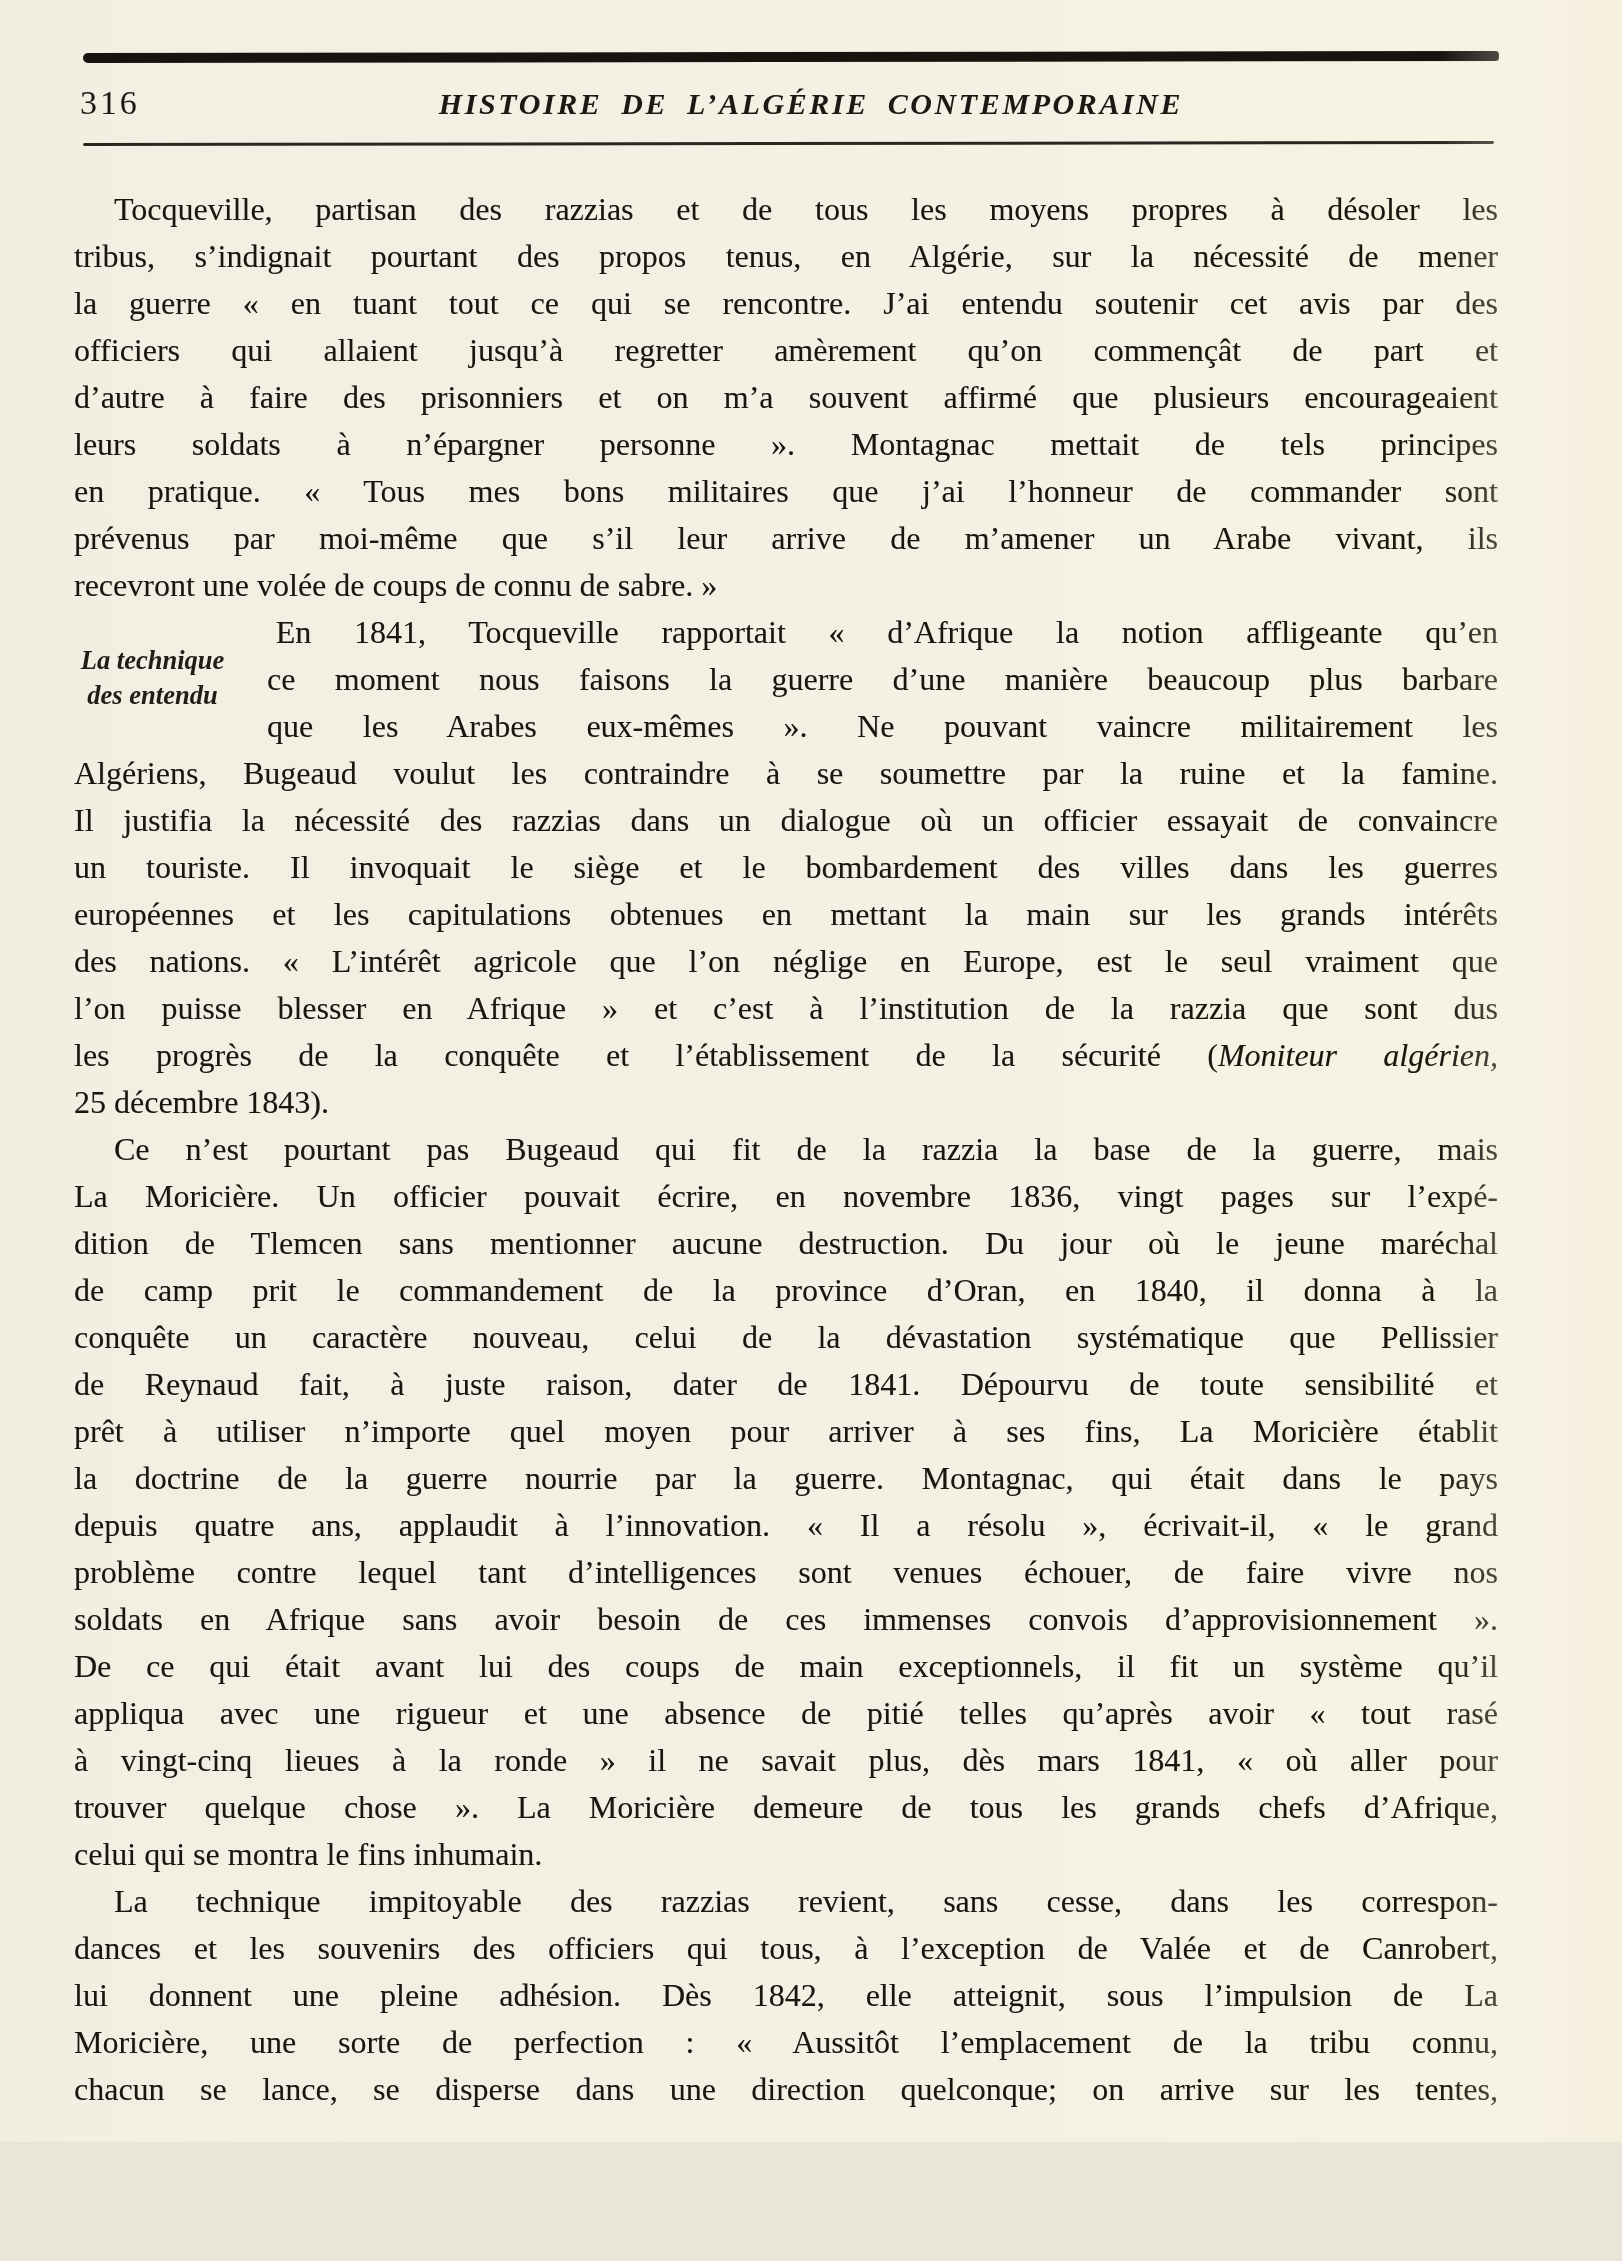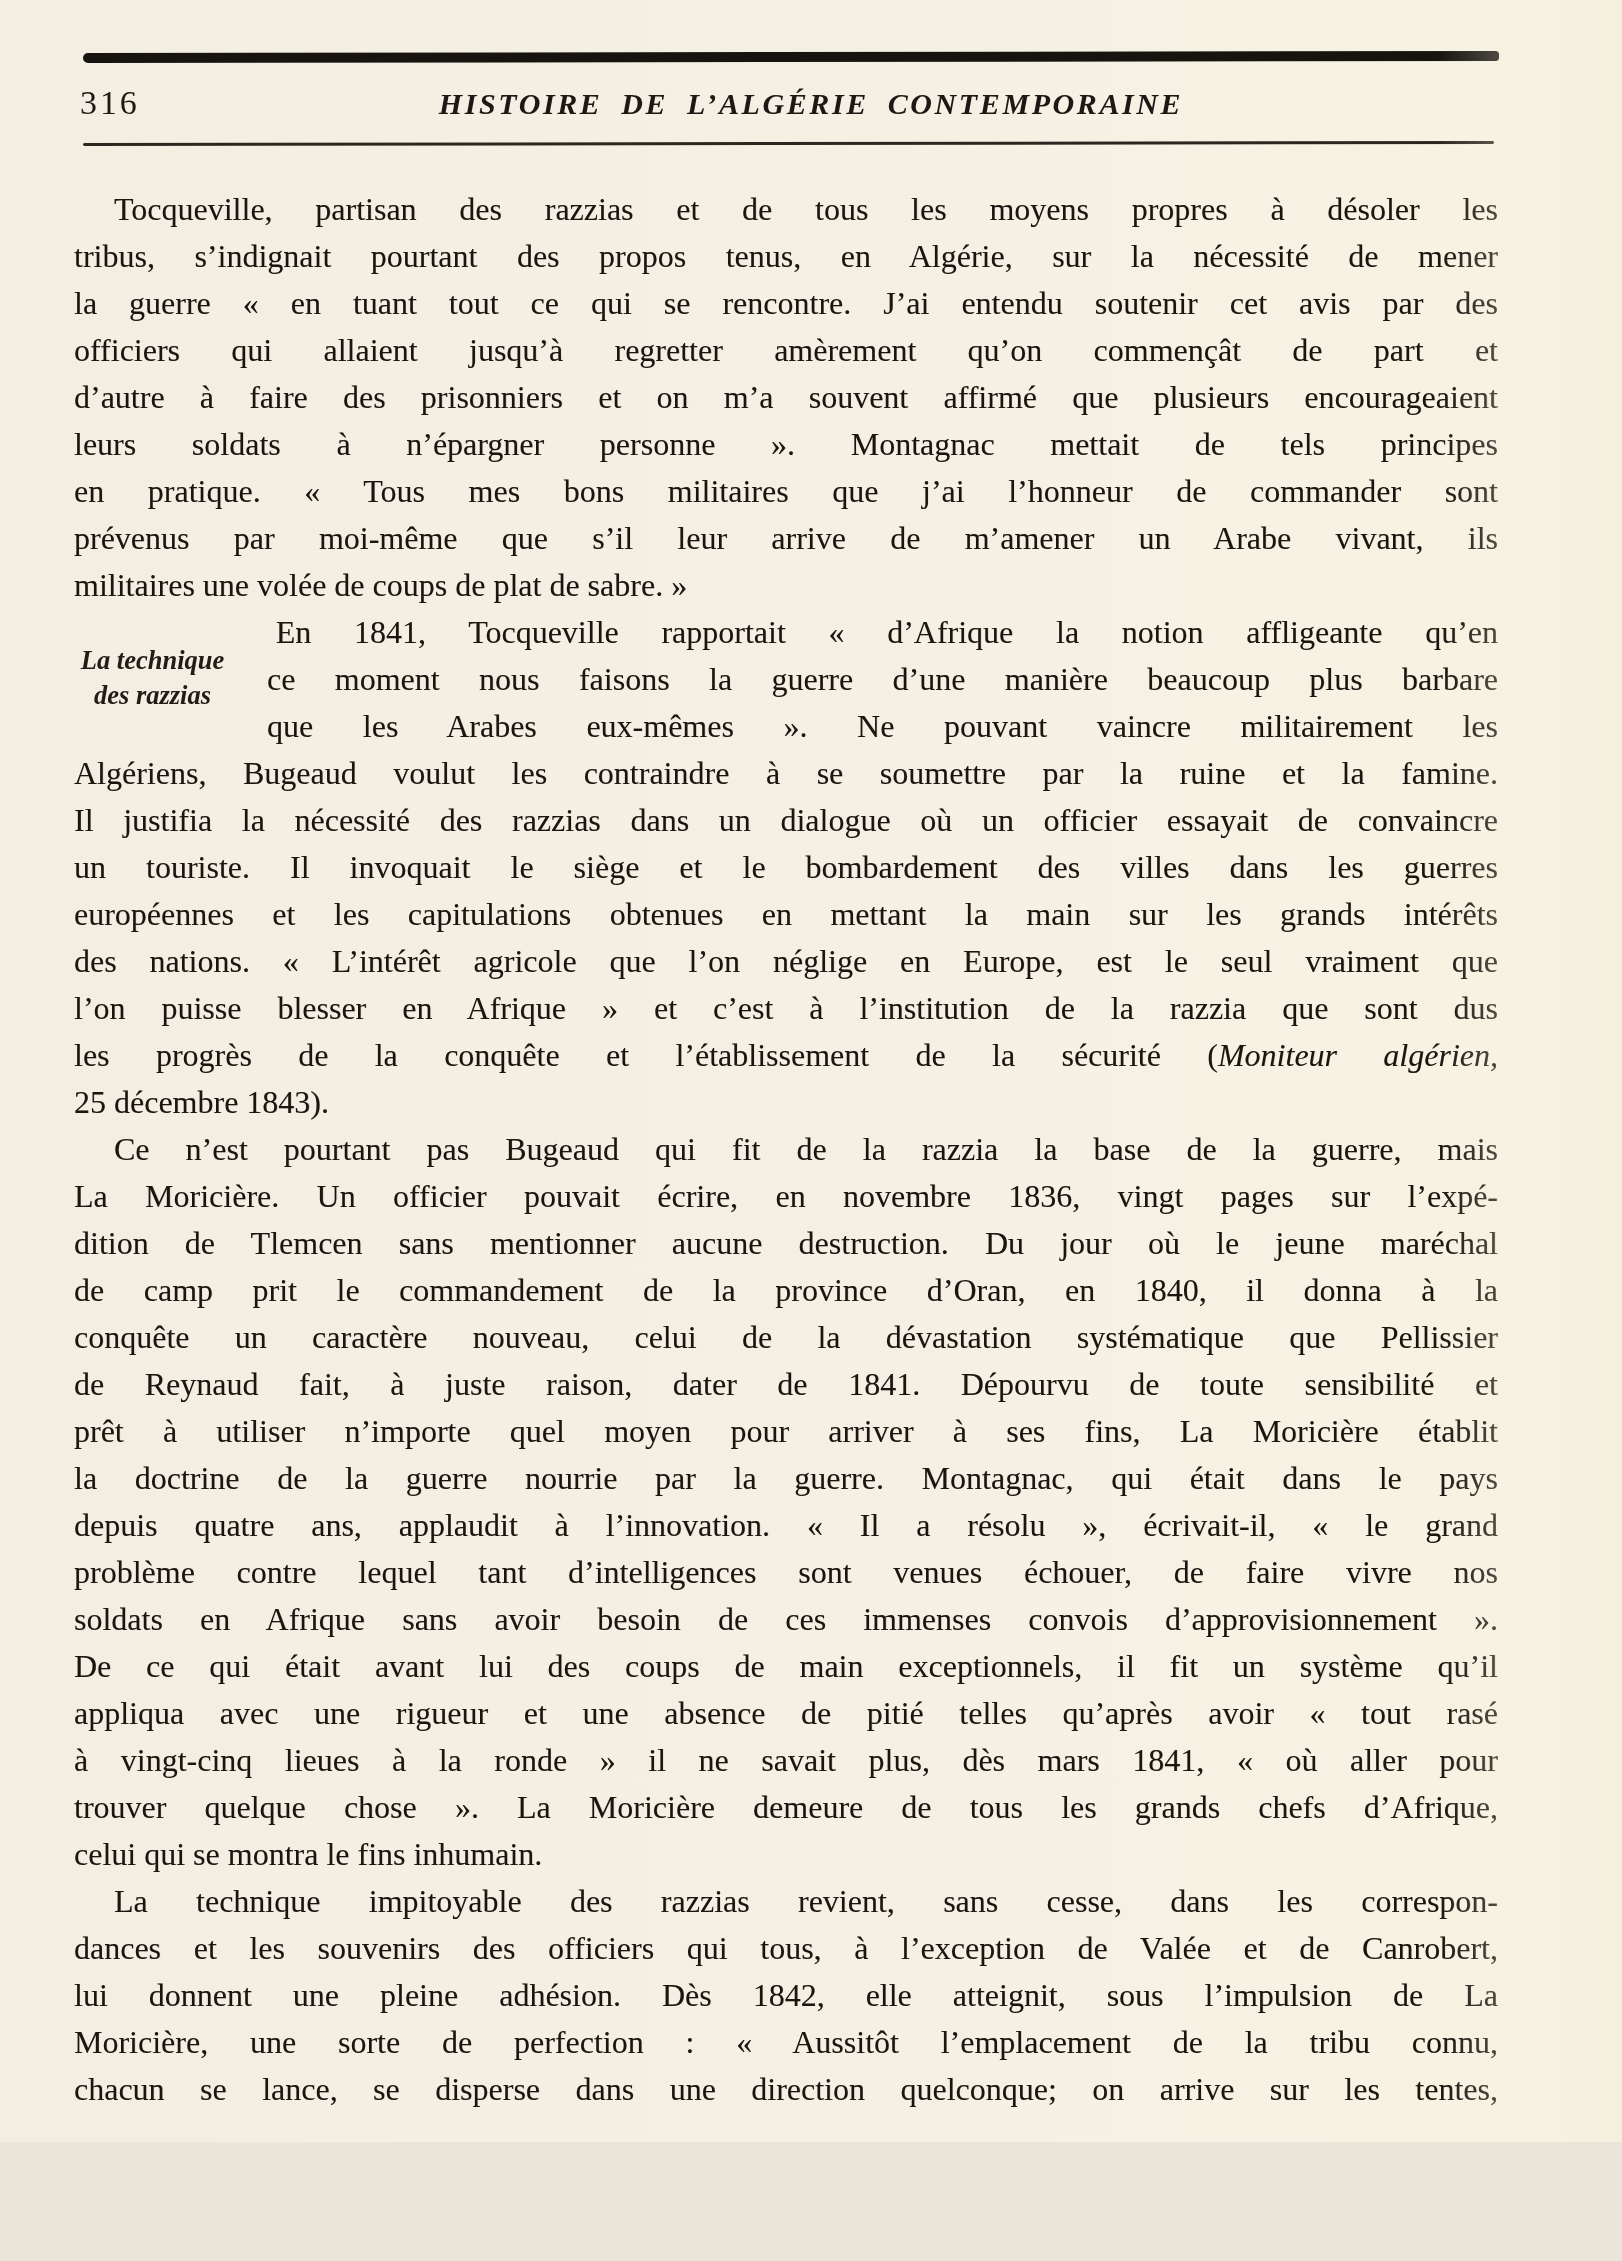--- a/index.html
+++ b/index.html
@@ -36,33 +36,33 @@
 
 <div class="page">
 
   <div class="rule-thick"></div>
   <div class="folio">316</div>
   <div class="running-title">HISTOIRE DE L’ALGÉRIE CONTEMPORAINE</div>
   <div class="rule-thin"></div>
 
   <div class="margin-note">
     <div>La technique</div>
-    <div>des razzias</div>
+    <div>des entendu</div>
   </div>
 
   <div class="body-text">
     <div class="ln first">Tocqueville, partisan des razzias et de tous les moyens propres à désoler les</div>
     <div class="ln">tribus, s’indignait pourtant des propos tenus, en Algérie, sur la nécessité de mener</div>
     <div class="ln">la guerre « en tuant tout ce qui se rencontre. J’ai entendu soutenir cet avis par des</div>
     <div class="ln">officiers qui allaient jusqu’à regretter amèrement qu’on commençât de part et</div>
     <div class="ln">d’autre à faire des prisonniers et on m’a souvent affirmé que plusieurs encourageaient</div>
     <div class="ln">leurs soldats à n’épargner personne ». Montagnac mettait de tels principes</div>
     <div class="ln">en pratique. « Tous mes bons militaires que j’ai l’honneur de commander sont</div>
     <div class="ln">prévenus par moi-même que s’il leur arrive de m’amener un Arabe vivant, ils</div>
-    <div class="ln end">militaires une volée de coups de plat de sabre. »</div>
+    <div class="ln end">recevront une volée de coups de connu de sabre. »</div>
     <div class="ln hang1">En 1841, Tocqueville rapportait « d’Afrique la notion affligeante qu’en</div>
     <div class="ln hang">ce moment nous faisons la guerre d’une manière beaucoup plus barbare</div>
     <div class="ln hang">que les Arabes eux-mêmes ». Ne pouvant vaincre militairement les</div>
     <div class="ln">Algériens, Bugeaud voulut les contraindre à se soumettre par la ruine et la famine.</div>
     <div class="ln">Il justifia la nécessité des razzias dans un dialogue où un officier essayait de convaincre</div>
     <div class="ln">un touriste. Il invoquait le siège et le bombardement des villes dans les guerres</div>
     <div class="ln">européennes et les capitulations obtenues en mettant la main sur les grands intérêts</div>
     <div class="ln">des nations. « L’intérêt agricole que l’on néglige en Europe, est le seul vraiment que</div>
     <div class="ln">l’on puisse blesser en Afrique » et c’est à l’institution de la razzia que sont dus</div>
     <div class="ln"><span>les progrès de la conquête et l’établissement de la sécurité (</span><em>Moniteur algérien,</em></div>

